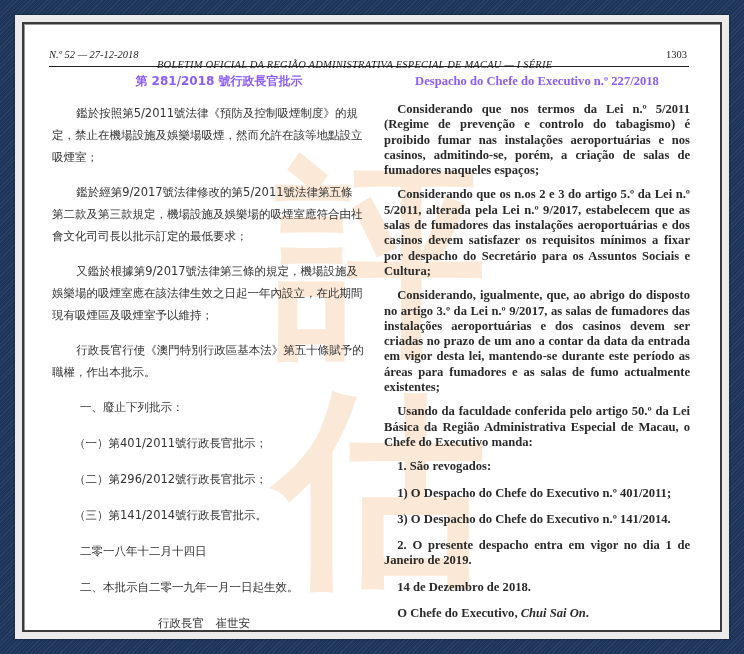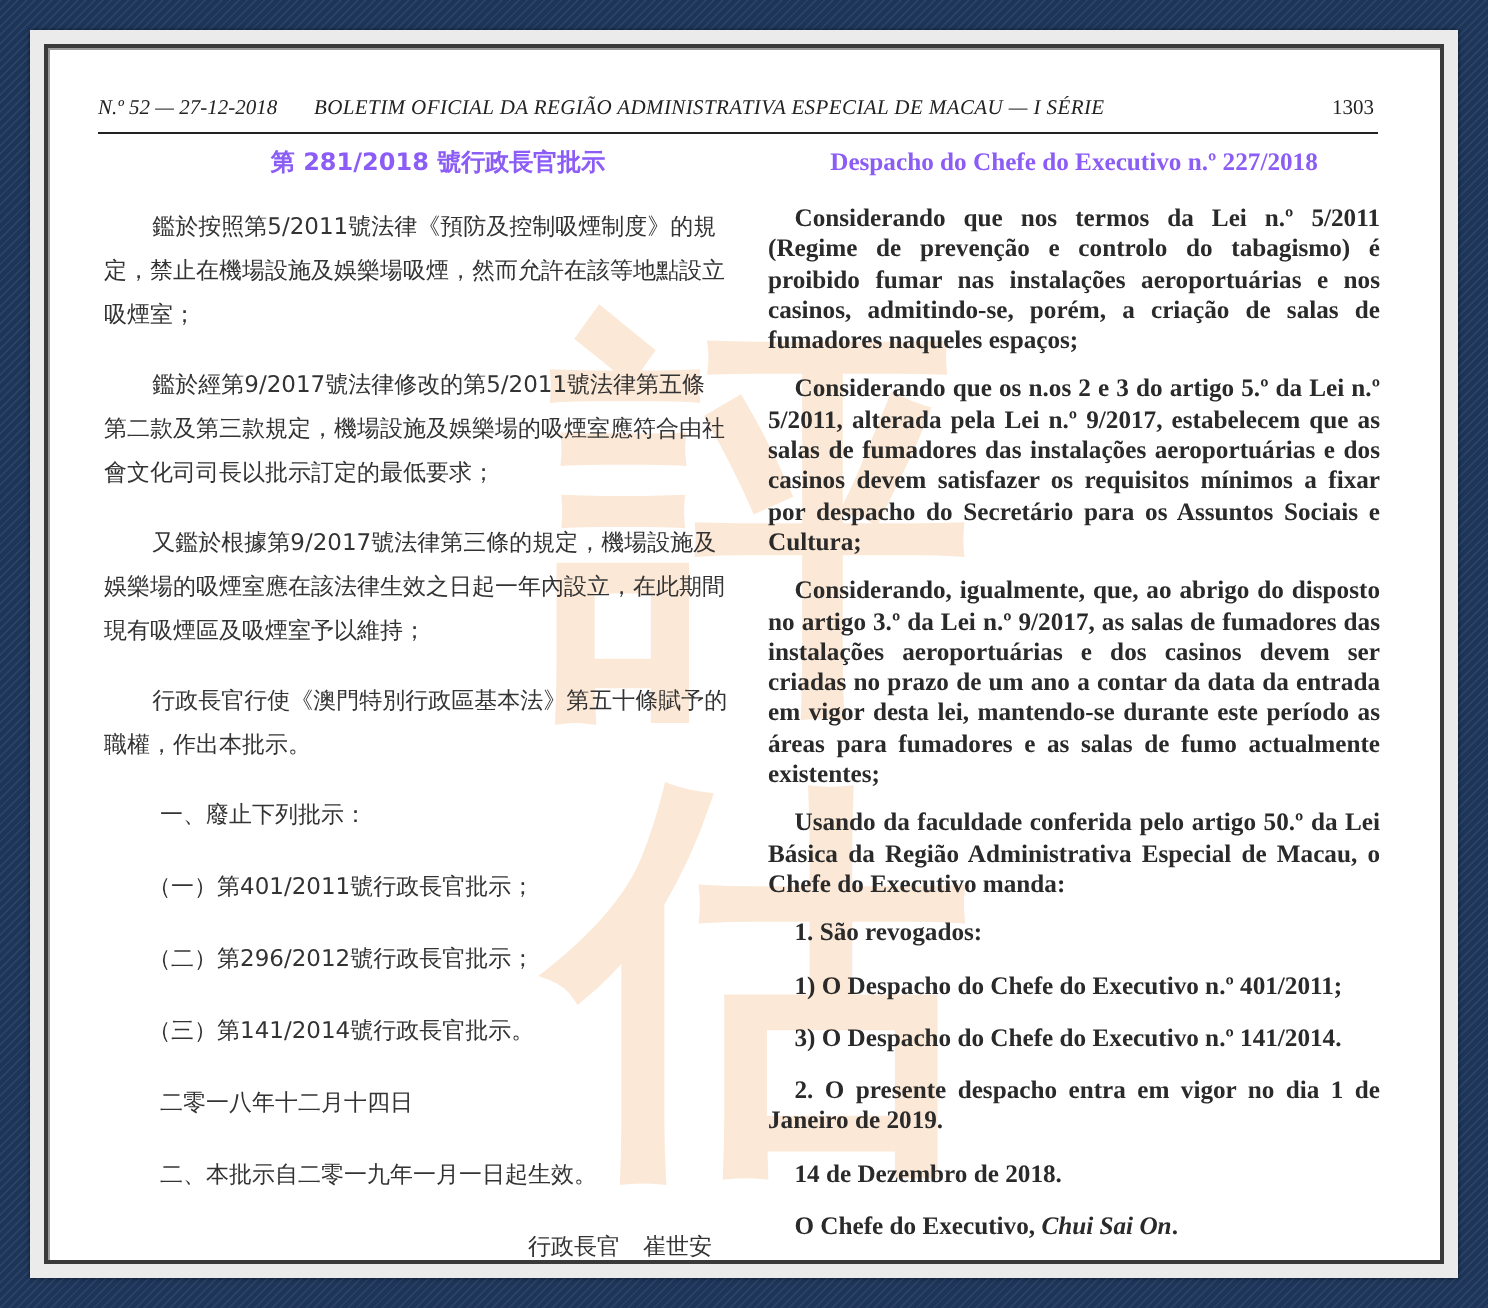--- a/index.html
+++ b/index.html
@@ -73,21 +73,21 @@
       border-bottom: 1px solid #222;
     }
     .header .issue {
       position: absolute;
       left: 0;
       top: 3px;
     }
     .header .title {
       position: absolute;
       left: 108px;
-      top: 3px;
+      top: 13px;
       letter-spacing: 0.2px;
     }
     .header .pageno {
       position: absolute;
       right: 2px;
       top: 3px;
       font-style: normal;
     }
     .col {
       position: absolute;
@@ -135,21 +135,21 @@
     .col-zh .item {
       text-indent: 0;
       padding-left: 28px;
       line-height: 22px;
       margin-bottom: 14px;
     }
     .col-zh .item.paren {
       padding-left: 22px;
     }
     .col-zh .sign {
-      text-align: right;
+      text-align: center;
       text-indent: 0;
       padding-right: 8px;
     }
     .col-pt p {
       margin: 0;
       line-height: 15.3px;
       text-indent: 1.05em;
       text-align: justify;
       font-weight: bold;
     }

